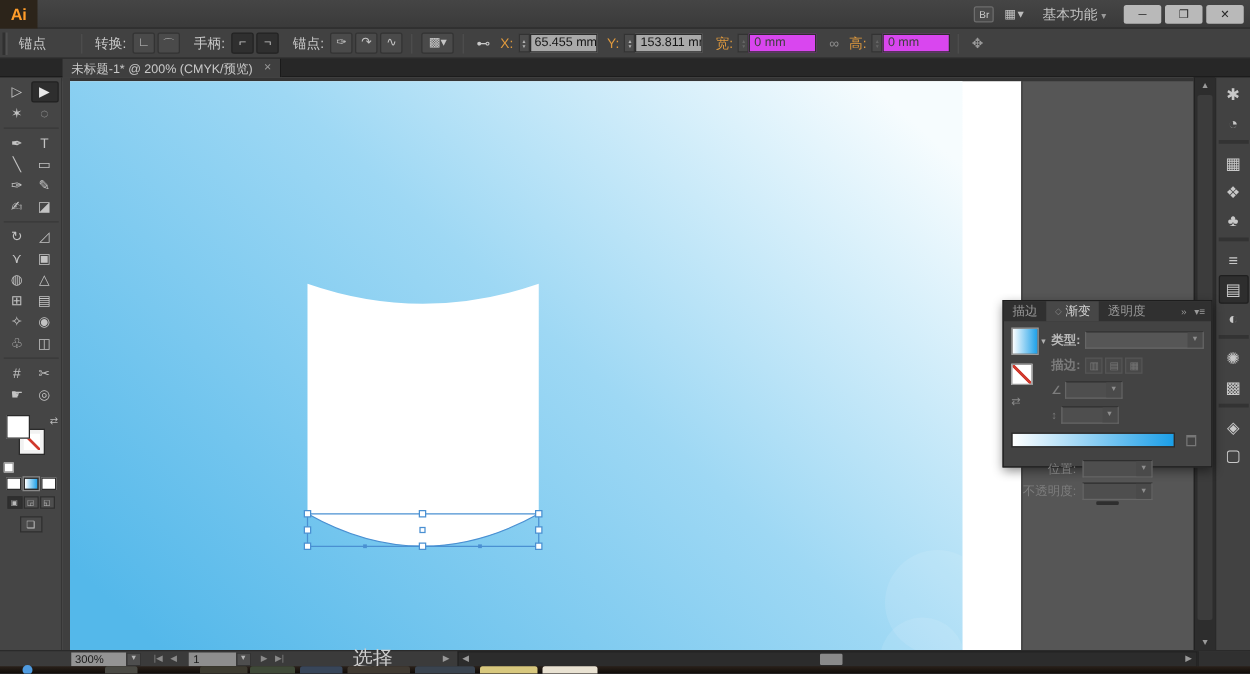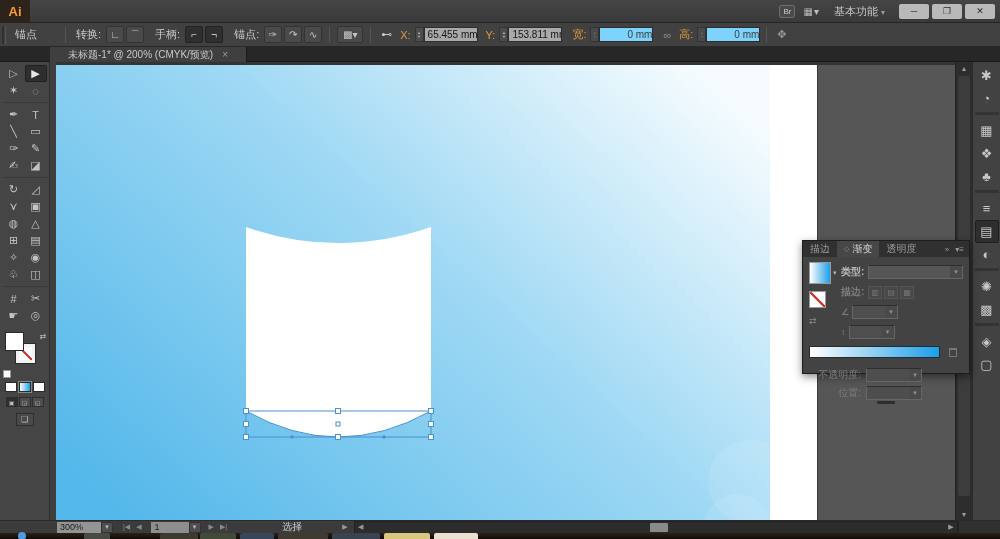--- a/index.html
+++ b/index.html
@@ -32,27 +32,27 @@
   .cb-label { margin:0 4px; white-space:nowrap; }
   .cb-label.orange { color:#e09a3e; }
   .cb-btn { width:18px; height:17px; background:#4a4a4a; border:1px solid #333; border-radius:2px;
     color:#c5c5c5; font-size:10px; display:flex; align-items:center; justify-content:center; margin:0 1px; }
   .cb-btn.pressed { background:#2f2f2f; border-color:#222; }
   .cb-sep { width:1px; height:16px; background:#2e2e2e; border-right:1px solid #555; margin:0 6px; }
   .stepper { width:9px; height:15px; background:#4c4c4c; border:1px solid #333; display:flex;
     flex-direction:column; align-items:center; justify-content:center; color:#b5b5b5; font-size:4px; line-height:4px; }
   .field { width:54px; height:15px; background:#a9a9a9; border:1px solid #2d2d2d; color:#151515;
     font-size:10px; line-height:14px; padding-left:3px; overflow:hidden; white-space:nowrap; }
-  .field.disabled { background:#7dd3fc; color:#3e3e3e;text-align:right; }
+  .field.disabled { background:#d946ef; color:#3e3e3e; }
   .stepper.disabled { background:#4a4a4a; color:#666; }
   
   .tabbar { position:absolute; left:0; top:47px; width:1000px; height:15px; background:#272727;
     border-bottom:1px solid #1a1a1a; display:flex; }
   .doctab { margin-left:50px; height:15px; background:#3f3f3f; border-right:1px solid #1a1a1a;
-    display:flex; align-items:center; padding:0 18px; font-size:10px; color:#c9c9c9; }
+    display:flex; align-items:center; padding:0 7px; font-size:10px; color:#c9c9c9; }
   .doctab .close { margin-left:9px; color:#9a9a9a; font-size:10px; }
   
   .main { position:absolute; left:0; top:62px; width:1000px; height:458px; }
   
   .toolbar { position:absolute; left:0; top:0; width:50px; height:458px; background:#454545;
     border-right:1px solid #303030; }
   .tools { display:grid; grid-template-columns:22px 22px; justify-content:center; padding-top:3px; }
   .tool { height:17px; display:flex; align-items:center; justify-content:center; color:#c3c3c3; font-size:11px; }
   .tool.active { background:#2e2e2e; border:1px solid #202020; border-radius:2px; color:#e8e8e8; }
   .tsep { grid-column:1/-1; height:4px; border-bottom:1px solid #383838; margin-bottom:3px; }
@@ -92,21 +92,21 @@
   .dock .dsep { width:24px; height:5px; border-top:3px solid #333; margin:2px 0; }
   
   .statusbar { position:absolute; left:0; top:520px; width:1000px; height:13px; background:#3b3b3b;
     border-top:1px solid #2a2a2a; display:flex; align-items:center; font-size:9px; color:#c9c9c9; }
   .zoom-box { margin-left:57px; width:44px; height:11px; background:#949494; color:#1b1b1b;
     padding-left:3px; line-height:11px; }
   .dd-btn { width:12px; height:11px; background:#4e4e4e; border:1px solid #333; color:#b5b5b5;
     font-size:6px; display:flex; align-items:center; justify-content:center; }
   .nav-arr { color:#8a8a8a; font-size:7px; margin:0 3px; }
   .ab-box { width:38px; height:11px; background:#8e8e8e; color:#1b1b1b; padding-left:4px; line-height:11px; margin-left:6px; }
-  .status-label { margin-left:52px; color:#cfcfcf; font-size:10px; }
+  .status-label { margin-left:52px; color:#cfcfcf; font-size:16px; }
   .sb-arrow { color:#9a9a9a; font-size:7px; margin-left:40px; }
   .hscroll { flex:1; height:13px; margin-left:6px; background:#2c2c2c; border:1px solid #222; position:relative; }
   .hs-arr { position:absolute; top:0; width:12px; height:11px; color:#9a9a9a; font-size:7px;
     display:flex; align-items:center; justify-content:center; }
   .hs-arr.left { left:0; } .hs-arr.right { right:0; }
   .hthumb { position:absolute; left:49%; top:1px; width:18px; height:9px; background:#8a8a8a; border-radius:1px; }
   .sb-corner { width:42px; height:13px; background:#303030; border-left:1px solid #222; }
   
   .taskbar { position:absolute; left:0; top:533px; width:1000px; height:6px;
     background:linear-gradient(#2a211a,#0f0b08); }
@@ -396,27 +396,27 @@
                 </span>
             </div>
           </div>
         </div>
         <div class="gbar-row">
           <div class="gbar grad-dyn" style="background: linear-gradient(90deg, rgb(255, 255, 255), rgb(27, 159, 232));"></div>
           <div class="trash"></div>
         </div>
         <div class="gp-small-rows">
           <div class="gp-sr">
-            <span class="gp-lab dis">不透明度:</span>
+            <span class="gp-lab dis">位置:</span>
             <span class="gp-dd dis" style="width:56px;">
                 <span class="car">▼</span>
               </span>
           </div>
           <div class="gp-sr">
-            <span class="gp-lab dis">位置:</span>
+            <span class="gp-lab dis">不透明度:</span>
             <span class="gp-dd dis" style="width:56px;">
                 <span class="car">▼</span>
               </span>
           </div>
         </div>
         <div class="gp-grip"></div>
       </div>
     </div>
   </div>
 

